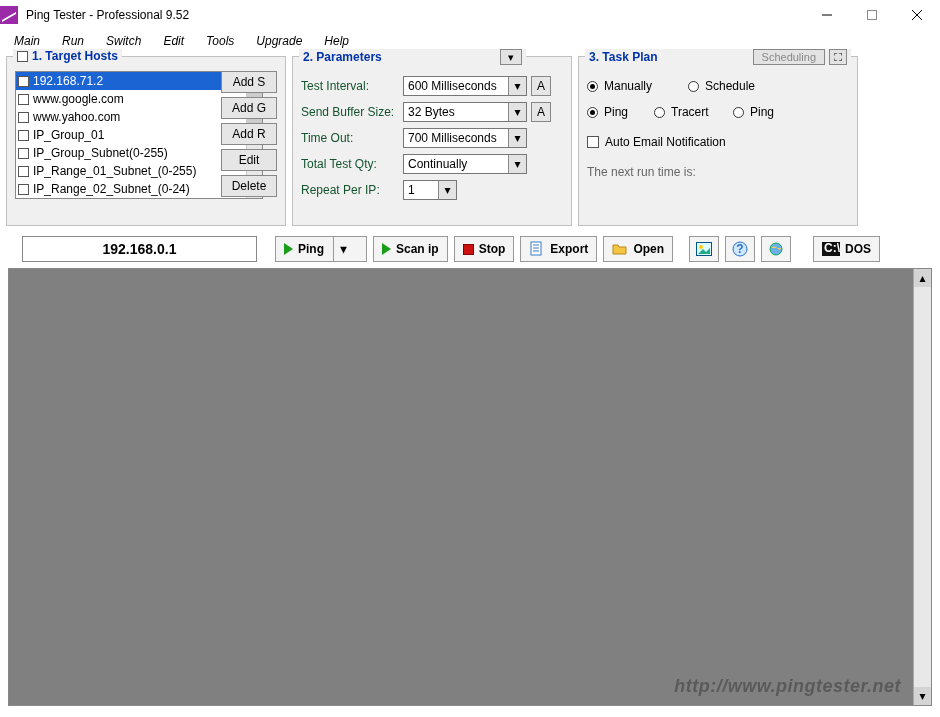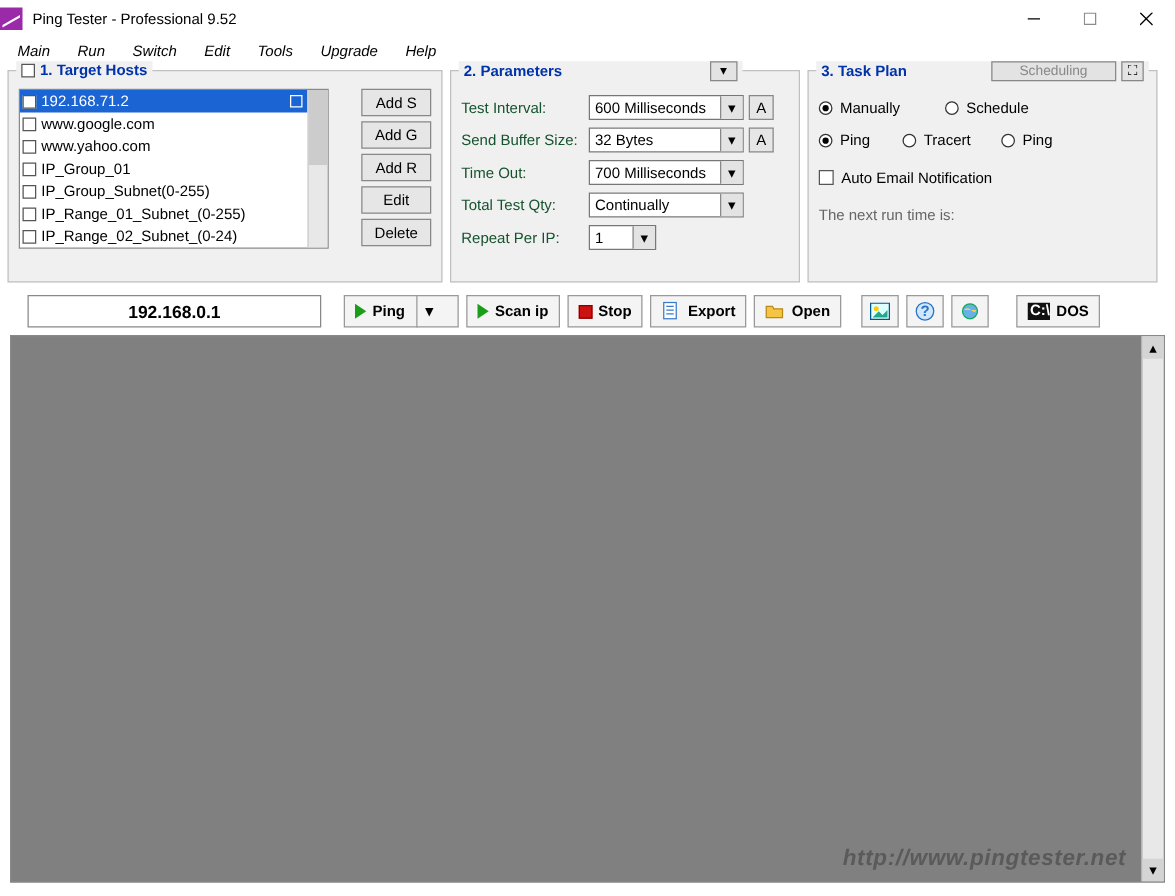--- a/index.html
+++ b/index.html
@@ -8,21 +8,21 @@
 .titlebar .app-icon { width: 18px; height: 18px; background: #9b2aa8; position: relative; margin-right: 8px; }
 .titlebar .app-icon::after { content: ""; position: absolute; left:2px; top:10px; width:14px; height:2px; background:#fff; transform: skewY(-30deg); }
 .titlebar .title { flex: 1; font-size: 12px; color: #000; }
 .winbtns { display: flex; }
 .winbtn { width: 45px; height: 30px; display: flex; align-items: center; justify-content: center; background: #fff; }
 .menubar { height: 22px; display: flex; align-items: center; padding: 0 4px; gap: 2px; }
 .menubar span { padding: 2px 10px; color: #000; font-style: italic; }
 .panels { display: flex; gap: 6px; padding: 4px 6px 6px 6px; }
 .group { border: 1px solid #c0c0c0; background: #f0f0f0; position: relative; padding: 8px; }
 .group .legend { position: absolute; top: -8px; font-weight: bold; color: #0033aa; background: #f0f0f0; padding: 0 4px; display: flex; align-items: center; gap: 4px; }
-.group1 { width: 348px; height: 170px; }
+.group1 { width: 280px; height: 170px; }
 .group2 { width: 280px; height: 170px; }
 .group3 { width: 280px; height: 170px; }
 .tinybtn { background: #e3e3e3; border: 1px solid #888; font-size: 11px; padding: 0 4px; height: 16px; line-height: 14px; }
 .hostlist { position: absolute; left: 8px; top: 14px; width: 248px; height: 128px; background: #fff; border: 1px solid #888; overflow: hidden; display: flex; }
 .hostlist .items { flex: 1; }
 .hostitem { display: flex; align-items: center; height: 18px; padding: 0 2px; gap: 4px; font-size: 12px; color: #000; }
 .hostitem.sel { background: #1a64d4; color: #fff; }
 .hostitem.sel .chk { background: #fff; }
 .hostitem.sel .boxicon { border-color: #fff; }
 .chk { width: 11px; height: 11px; border: 1px solid #555; background: #fff; flex-shrink: 0; }
@@ -189,21 +189,21 @@
             <span class="ar">▾</span>
           </div>
       </div>
     </div>
   </div>
 
   <div class="group group3">
     <div class="legend" style="left:6px; width: calc(100% - 12px); justify-content: space-between;">
       <span>3. Task Plan</span>
       <span style="display:flex; gap:4px; align-items:center;">
-        <button class="tinybtn" style="color:#888;padding:0 22px;">Scheduling</button>
+        <button class="tinybtn" style="color:#888;padding:0 8px;">Scheduling</button>
         <button class="tinybtn" style="width:18px">⛶</button>
       </span>
     </div>
     <div style="margin-top:10px">
       <div class="radiog">
         <span class="radio on"></span>
         <span style="width:78px;">Manually</span>
         <span class="radio"></span>
         <span>Schedule</span>
       </div>

